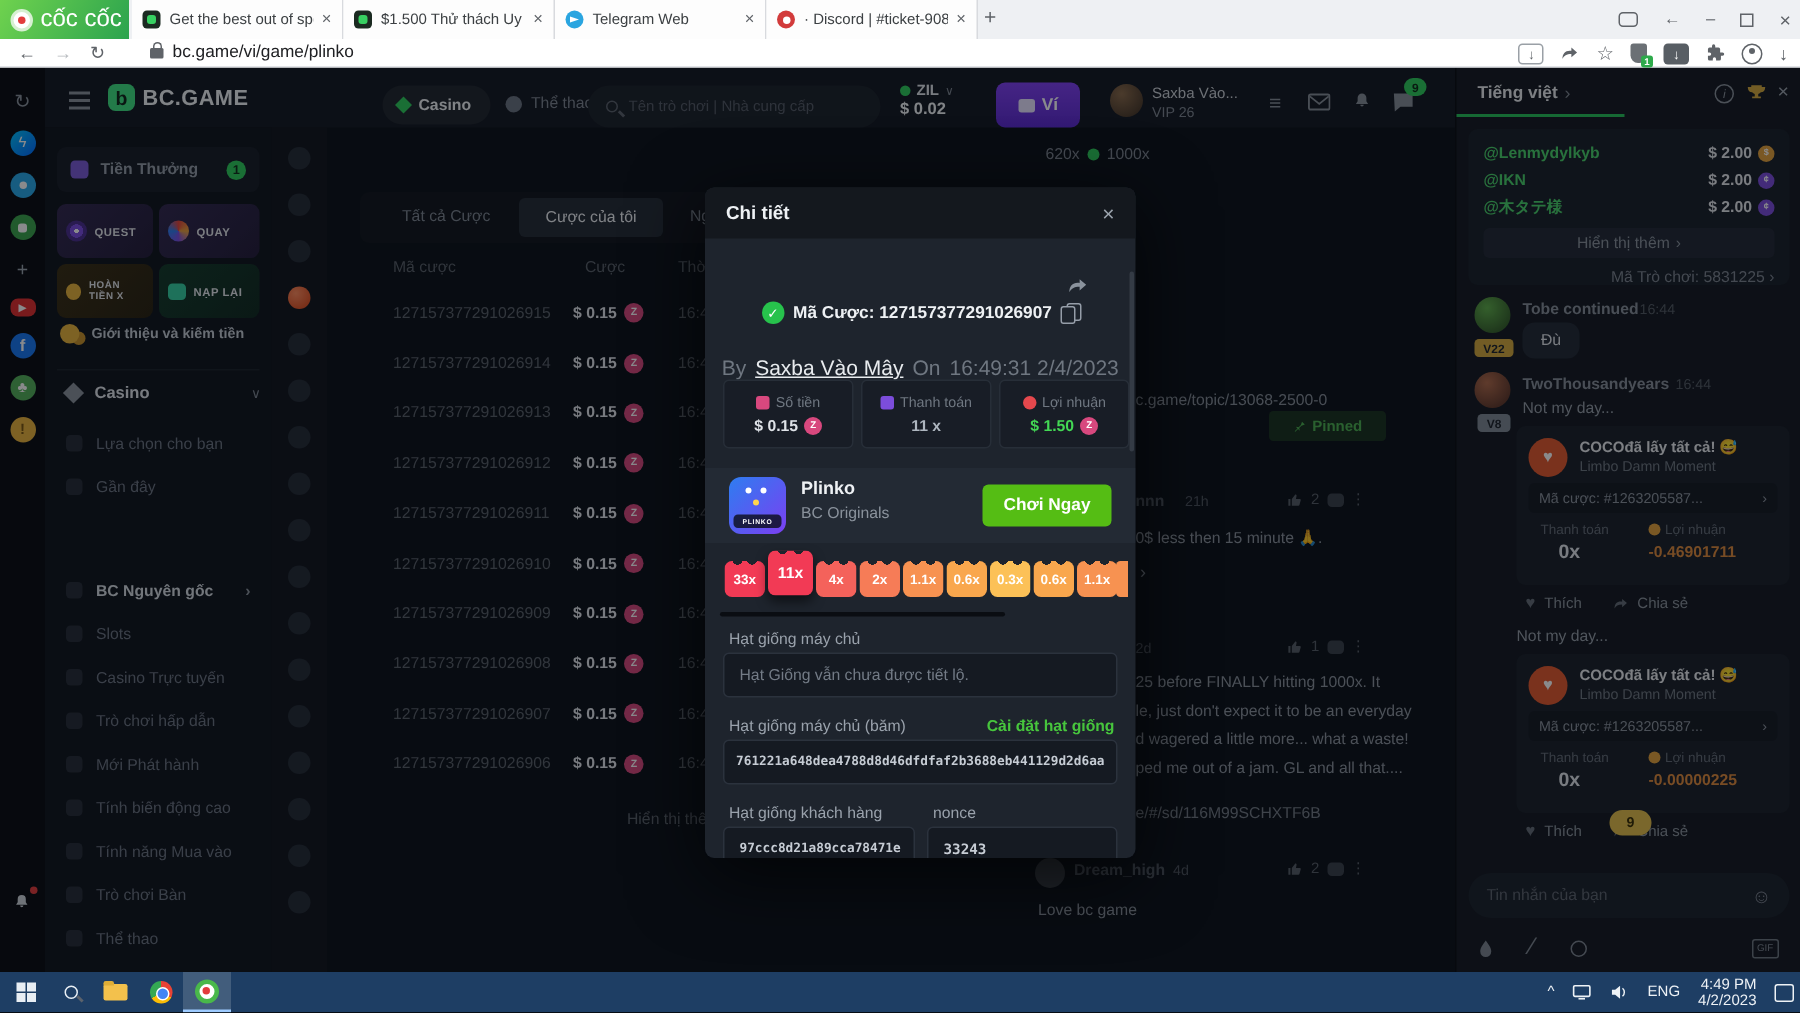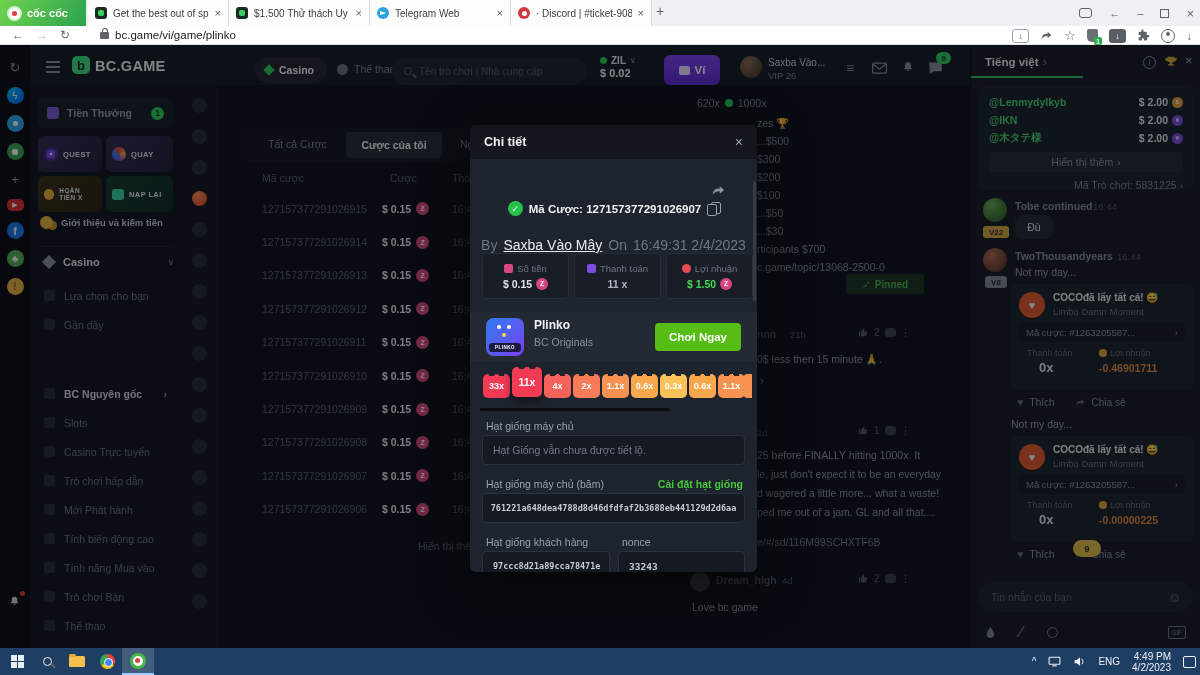--- a/index.html
+++ b/index.html
@@ -6,21 +6,21 @@
 html,body{background:#000}
 #screen{position:relative;width:1200px;height:675px;overflow:hidden;background:#0d1219;font-family:"Liberation Sans",sans-serif;-webkit-font-smoothing:antialiased}
 .abs{position:absolute}
 .nw{white-space:nowrap}
 .ico{display:flex;align-items:center;justify-content:center}
 
 #tabstrip{position:absolute;left:0;top:0;width:1200px;height:26px;background:#eef0f3;z-index:10}
 #brand{position:absolute;left:0;top:0;width:86px;height:26px;background:linear-gradient(120deg,#6fd24e,#2ba34e);display:flex;align-items:center;gap:5px;padding-left:7px}
 #brand .logo{width:15px;height:15px;border-radius:50%;background:#fff;border:2px solid #d7f0d2;position:relative}
 #brand .logo::after{content:"";position:absolute;left:3px;top:3px;width:5px;height:5px;border-radius:50%;background:#e23c3c}
-#brand span{color:#fff;font-weight:bold;font-size:11px}
+#brand span{color:#fff;font-weight:normal;font-size:16px}
 #tabs{position:absolute;left:88px;top:0;height:26px;display:flex}
 .tab{width:141px;display:flex;align-items:center;gap:6px;padding:0 7px;border-right:1px solid #d8dade;background:#fdfdfd}
 .tab-title{flex:1;font-size:10px;color:#3c4043;overflow:hidden;white-space:nowrap}
 .tab-close{color:#5f6368;font-size:11px;flex:none}
 .fav{width:12px;height:12px;flex:none;border-radius:3px;position:relative}
 .fav-bc{background:#1b2a21}.fav-bc::after{content:"";position:absolute;left:3px;top:3px;width:6px;height:6px;border-radius:2px;background:#37d061}
 .fav-tg{background:#2aa5e0;border-radius:50%}.fav-tg::after{content:"";position:absolute;left:3px;top:4px;border-left:6px solid #fff;border-top:2.5px solid transparent;border-bottom:2.5px solid transparent}
 .fav-dc{background:#d23b3b;border-radius:50%}.fav-dc::after{content:"";position:absolute;left:3.5px;top:3.5px;width:5px;height:5px;border-radius:50%;background:#fff}
 #newtab{position:absolute;left:656px;top:3px;font-size:14px;color:#5f6368}
 #wincontrols{position:absolute;right:6px;top:0;height:26px;display:flex;align-items:center;gap:17px;color:#5f6368;font-size:11px}
@@ -86,21 +86,21 @@
 .side-item{display:flex;align-items:center;gap:9px;height:29px;padding-left:14px;color:#6b7380;font-size:10.5px}
 .side-item.bright{color:#d3d9df;font-weight:bold}
 .si-ico{width:11px;height:11px;border-radius:3px;background:#262d37;flex:none}
 .si-chev{margin-left:auto;margin-right:14px;color:#8a929c}
 
 #gamerail{position:absolute;left:181px;top:85px;width:37px;height:563px;background:#12161e;display:flex;flex-direction:column;align-items:center;gap:16px;padding-top:13px}
 .rail-dot{width:15px;height:15px;border-radius:50%;background:#252c36;flex:none}
 .rail-dot.hot{background:radial-gradient(circle at 35% 30%,#ff8a5c,#d84315)}
 
 #tabsbar{position:absolute;left:240px;top:128px;width:500px;height:34px;background:#11161d;border-radius:6px}
-#mytab{position:absolute;left:106px;top:4px;width:96px;height:26px;background:#252c36;border-radius:4px;color:#eef1f4;font-weight:bold;font-size:10.5px;display:flex;align-items:center;justify-content:center}
+#mytab{position:absolute;left:106px;top:4px;width:96px;height:26px;background:#252c36;border-radius:4px;color:#eef1f4;font-weight:normal;font-size:10.5px;display:flex;align-items:center;justify-content:center}
 #betrows{position:absolute;left:218px;top:192px;width:252px;height:336px;overflow:hidden}
 .bet-row{display:flex;align-items:center;height:33.4px;padding-left:44px}
 .bid{width:116px;overflow:hidden;white-space:nowrap;color:#596069;font-size:10.5px;flex:none}
 .bamt{font-weight:bold;color:#dfe3e8;font-size:10.5px;margin-left:4px}
 .bet-row .coin{width:13px;height:13px;font-size:7px;margin-left:5px}
 .btime{margin-left:auto;width:18px;overflow:hidden;white-space:nowrap;color:#596069;font-size:10.5px}
 .th{color:#596069;font-size:10.5px}
 
 .pline{color:#848c96;font-size:10.5px;line-height:18px;white-space:nowrap}
 .fname{color:#4d545e;font-weight:bold;font-size:10.5px}
@@ -461,30 +461,20 @@
       </div>
       <div class="bet-row">
         <span class="bid">127157377291026906</span>
         <span class="bamt">$ 0.15</span>
         <span class="coin pink ico">Z</span>
         <span class="btime">16:4</span>
       </div>
     </div>
   <span class="abs nw" style="left:418px;top:540px;color:#596069;font-size:10.5px">Hiển thị thêm</span>
 
-  <div class="abs" style="left:757px;top:114px;display:flex;flex-direction:column">
-    <span class="pline">zes 🏆</span>
-    <span class="pline">...$500</span>
-    <span class="pline">$300</span>
-    <span class="pline">$200</span>
-    <span class="pline">$100</span>
-    <span class="pline">...$50</span>
-    <span class="pline">...$30</span>
-    <span class="pline">rticipants $700</span>
-  </div>
   <span class="abs pline" style="left:757px;top:258px">c.game/topic/13068-2500-0</span>
   <div class="abs" style="left:846px;top:274px;width:78px;height:20px;background:rgba(40,90,40,.45);border-radius:3px;display:flex;align-items:center;justify-content:center;gap:4px">
     <svg width="9" height="9" viewBox="0 0 24 24" fill="#4cb050">
         <path d="M16 3l5 5-6 2-4 4 1 5-3-3-5 5-1-1 5-5-3-3 5 1 4-4z"></path>
       </svg>
     <span style="color:#4cb050;font-size:10px;font-weight:bold">Pinned</span>
   </div>
 
   <span class="abs fname nw" style="left:757px;top:328px;width:28px;overflow:hidden">nnn</span>
   <span class="abs ftime" style="left:790px;top:329px">21h</span>

